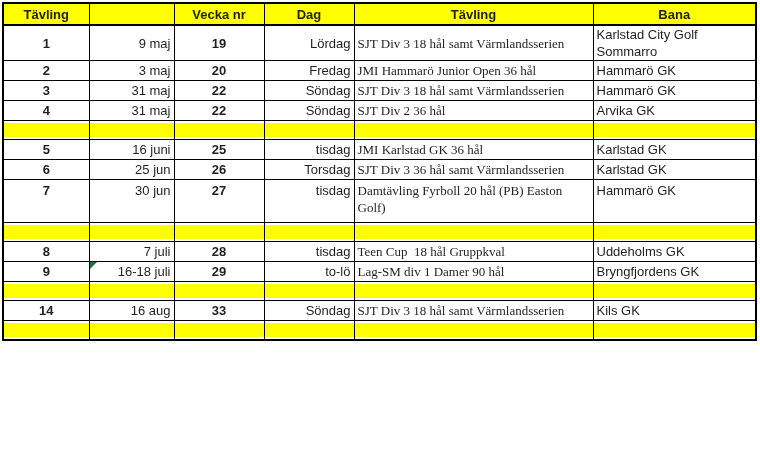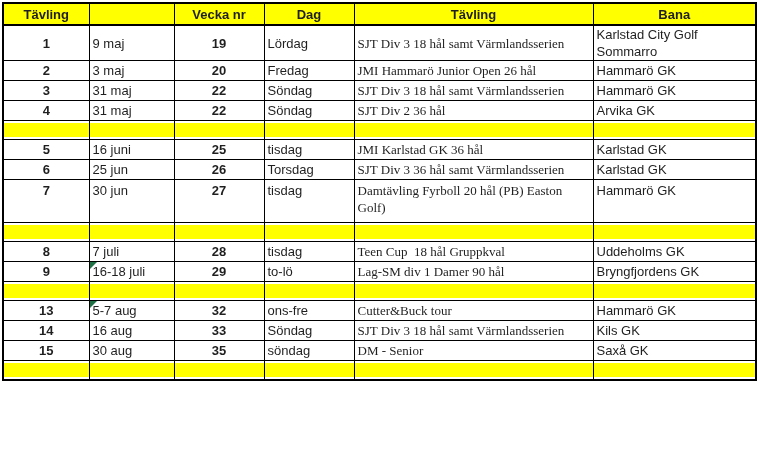--- a/index.html
+++ b/index.html
@@ -29,21 +29,21 @@
   thead th {
     background: #ffff00;
     height: 20px;
     font-weight: 700;
     border-bottom: 2px solid #000;
     text-align: center;
   }
   tbody td { height: 19px; vertical-align: middle; background: #ffffff; }
   tr.tall td { height: 40px; vertical-align: top; padding-top: 2px; }
   td.nr, td.wk { font-weight: 700; text-align: center; }
-  td.date, td.day { text-align: left; }
+  td.date, td.day { text-align: right; }
   td.date { position: relative; }
   td.comp { white-space: pre-wrap; font-family: Liberation Serif, serif; }
   .flag {
     position: absolute;
     top: 0; left: 0;
     width: 0; height: 0;
     border-top: 7px solid #1e7145;
     border-right: 7px solid transparent;
   }
   tr.sep td { padding: 0; height: 18px; background: #ffffff; }
@@ -86,21 +86,21 @@
   </tr>
 
   <tr class="data">
     <td class="nr">2</td>
     <td class="date">
       
       <span>3 maj</span>
     </td>
     <td class="wk">20</td>
     <td class="day">Fredag</td>
-    <td class="comp">JMI Hammarö Junior Open 26 hål</td>
+    <td class="comp">JMI Hammarö Junior Open 36 hål</td>
     <td class="course">Hammarö GK</td>
   </tr>
 
   <tr class="data">
     <td class="nr">3</td>
     <td class="date">
       
       <span>31 maj</span>
     </td>
     <td class="wk">22</td>
@@ -239,55 +239,33 @@
             <div class="sepfill"></div>
           </td>
     <td>
             <div class="sepfill"></div>
           </td>
     <td>
             <div class="sepfill"></div>
           </td>
   </tr>
 
-  <tr class="data">
-    <td class="nr">13</td>
-    <td class="date">
-      <span class="flag"></span>
-      <span>5-7 aug</span>
-    </td>
-    <td class="wk">32</td>
-    <td class="day">ons-fre</td>
-    <td class="comp">Cutter&amp;Buck tour</td>
-    <td class="course">Hammarö GK</td>
-  </tr>
 
   <tr class="data">
     <td class="nr">14</td>
     <td class="date">
       
       <span>16 aug</span>
     </td>
     <td class="wk">33</td>
     <td class="day">Söndag</td>
     <td class="comp">SJT Div 3 18 hål samt Värmlandsserien</td>
     <td class="course">Kils GK</td>
   </tr>
 
-  <tr class="data">
-    <td class="nr">15</td>
-    <td class="date">
-      
-      <span>30 aug</span>
-    </td>
-    <td class="wk">35</td>
-    <td class="day">söndag</td>
-    <td class="comp">DM - Senior</td>
-    <td class="course">Saxå GK</td>
-  </tr>
 
   <tr class="sep">
     <td>
             <div class="sepfill"></div>
           </td>
     <td>
             <div class="sepfill"></div>
           </td>
     <td>
             <div class="sepfill"></div>

